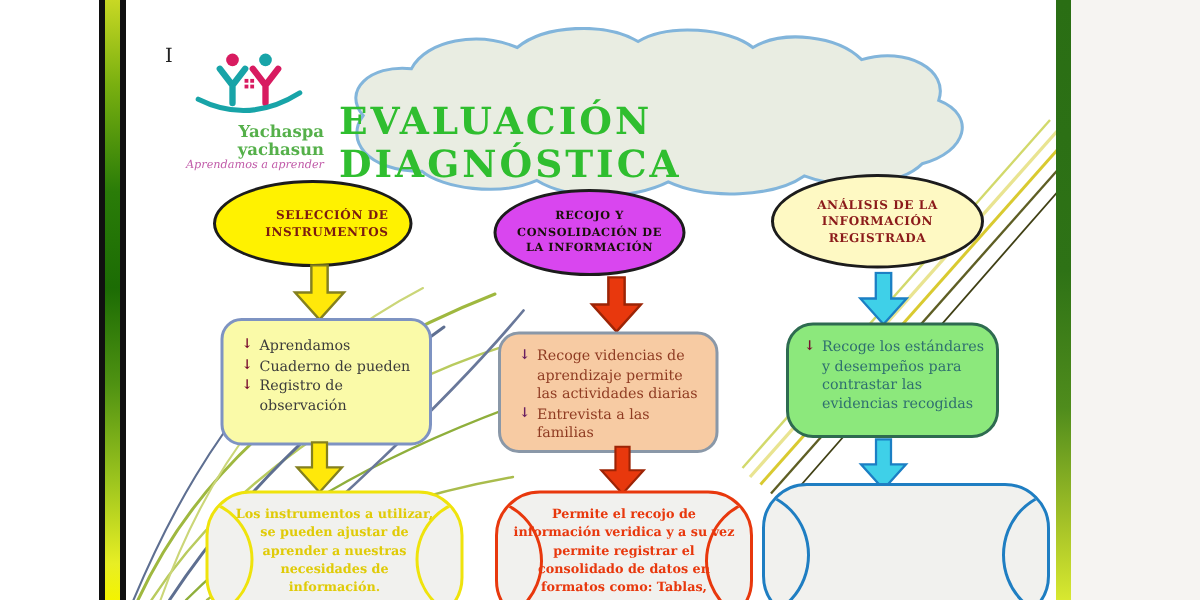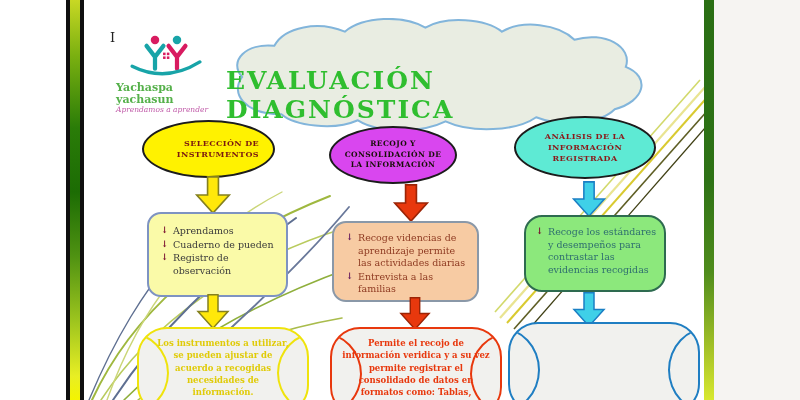--- a/index.html
+++ b/index.html
@@ -12,30 +12,30 @@
   .bar-right{position:absolute;left:704px;top:0;width:10px;height:400px;
     background:linear-gradient(to bottom,#2a6e14 0%,#2e7216 45%,#4f8c1c 68%,#a8c428 88%,#d8e830 100%);z-index:4;}
   .outside-right{position:absolute;left:714px;top:0;width:86px;height:400px;background:#f6f4f2;z-index:3;}
   
   #decor{position:absolute;left:0;top:0;z-index:1;}
   
   .cloud{position:absolute;left:226px;top:18px;width:428px;height:120px;z-index:2;}
   .slide-title{position:absolute;left:0;top:48px;width:100%;text-align:left;
     font-size:25px;font-weight:bold;letter-spacing:2px;color:#2fbe2f;}
   
-  .logo{position:absolute;left:116px;top:34px;width:100px;text-align:left;z-index:2;}
+  .logo{position:absolute;left:116px;top:34px;width:100px;text-align:right;z-index:2;}
   .logo-name{font-size:11px;font-weight:bold;color:#55b04a;line-height:1.05;}
   .logo-tagline{font-size:7.5px;font-style:italic;color:#c05aa8;}
   .cursor{position:absolute;left:110px;top:30px;font-size:13px;color:#222;z-index:2;font-family:"DejaVu Serif",serif;}
   
   .ellipse{position:absolute;border-radius:50%;border:2px solid #1c1c1c;display:flex;align-items:center;justify-content:center;
     text-align:center;font-weight:bold;z-index:3;box-sizing:border-box;line-height:1.4;letter-spacing:.4px;}
   .e1{left:142px;top:120px;width:133px;height:58px;background:#fff200;color:#7b1a10;font-size:8px;padding:0 14px;text-align:right;}
   .e2{left:329px;top:126px;width:128px;height:58px;background:#d946ef;color:#161006;font-size:7.5px;padding:0 12px;}
-  .e3{left:514px;top:116px;width:142px;height:63px;background:#5eead4;color:#8b1a1a;font-size:8px;padding:0 16px;}
+  .e3{left:514px;top:116px;width:142px;height:63px;background:#fef9c3;color:#8b1a1a;font-size:8px;padding:0 16px;}
   .barrow{position:absolute;z-index:3;}
   .box{position:absolute;border-radius:14px;z-index:3;box-sizing:border-box;}
   .b1{left:147px;top:212px;width:141px;height:85px;background:#fafaa8;border:2px solid #7e93c2;padding:11px 6px 0 12px;color:#3b3b3b;}
   .b2{left:332px;top:221px;width:147px;height:81px;background:#f7cba3;border:2px solid #8a98a8;padding:9px 6px 0 12px;color:#8f3b22;}
   .b3{left:524px;top:215px;width:142px;height:77px;background:#8ce87c;border:2.5px solid #2e6b50;border-radius:18px;padding:9px 6px 0 10px;color:#2f6f6f;}
   .li{display:flex;font-size:9.5px;line-height:1.32;margin-bottom:1px;}
   .blt{flex:0 0 12px;font-weight:bold;font-size:9px;}
   .b1 .blt{color:#7a1030;} .b2 .blt{color:#6b2060;} .b3 .blt{color:#7a1030;}
   
   .capsule{position:absolute;border-radius:30px;overflow:hidden;z-index:3;box-sizing:border-box;
@@ -122,21 +122,21 @@
       <span class="blt">↓</span>
       <span>Registro de observación</span>
       </div>
   </div>
   <svg class="barrow" style="left:194px;top:294px" width="38" height="35" viewBox="0 0 40 42">
     <path d="M14 1 H26 V21 H38 L20 41 L2 21 H14 Z" fill="#ffe80a" stroke="#84801f" stroke-width="1.8"></path>
   </svg>
   <div class="capsule c1">
     <div class="cap-arc l"></div>
     <div class="cap-arc r"></div>
-    <div class="cap-text">Los instrumentos a utilizar, se pueden ajustar de acuerdo a recogidas necesidades de información.</div>
+    <div class="cap-text">Los instrumentos a utilizar, se pueden ajustar de aprender a nuestras necesidades de información.</div>
   </div>
 
   <div class="ellipse e2">RECOJO Y CONSOLIDACIÓN DE LA INFORMACIÓN</div>
   <svg class="barrow" style="left:392px;top:184px" width="38" height="38" viewBox="0 0 40 42">
     <path d="M14 1 H26 V21 H38 L20 41 L2 21 H14 Z" fill="#e8380d" stroke="#9c2406" stroke-width="1.8"></path>
   </svg>
   <div class="box b2">
     <div class="li">
       <span class="blt">↓</span>
       <span>Recoge videncias de aprendizaje permite las actividades diarias</span>

